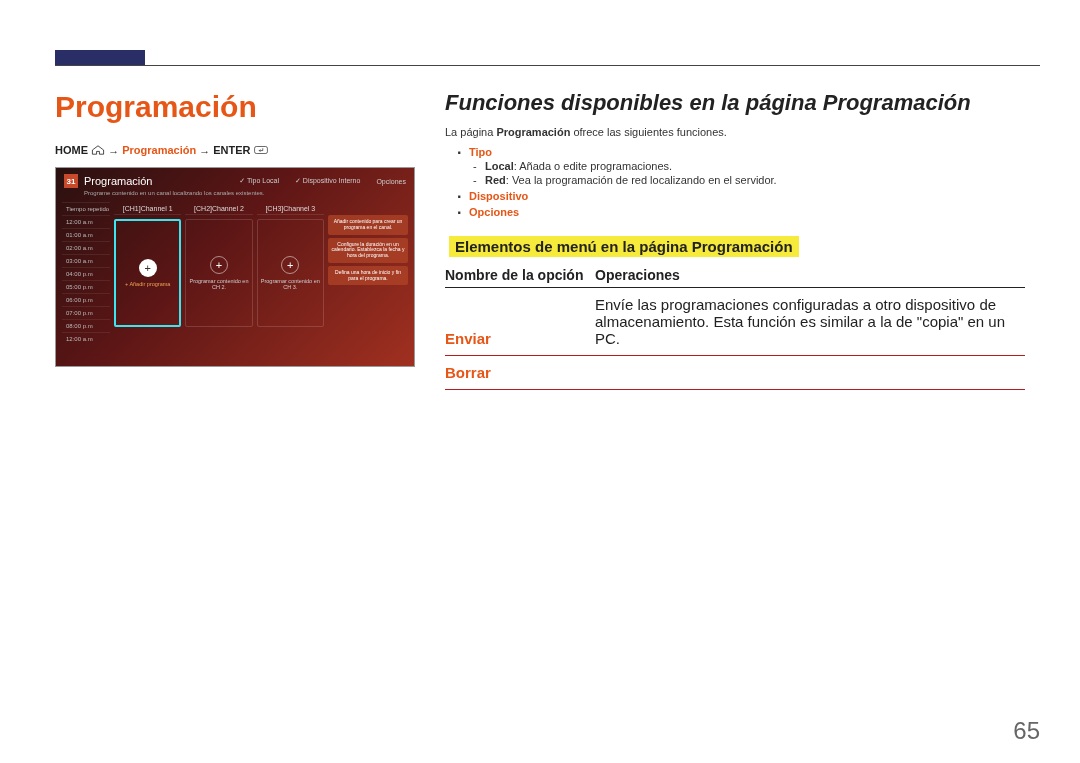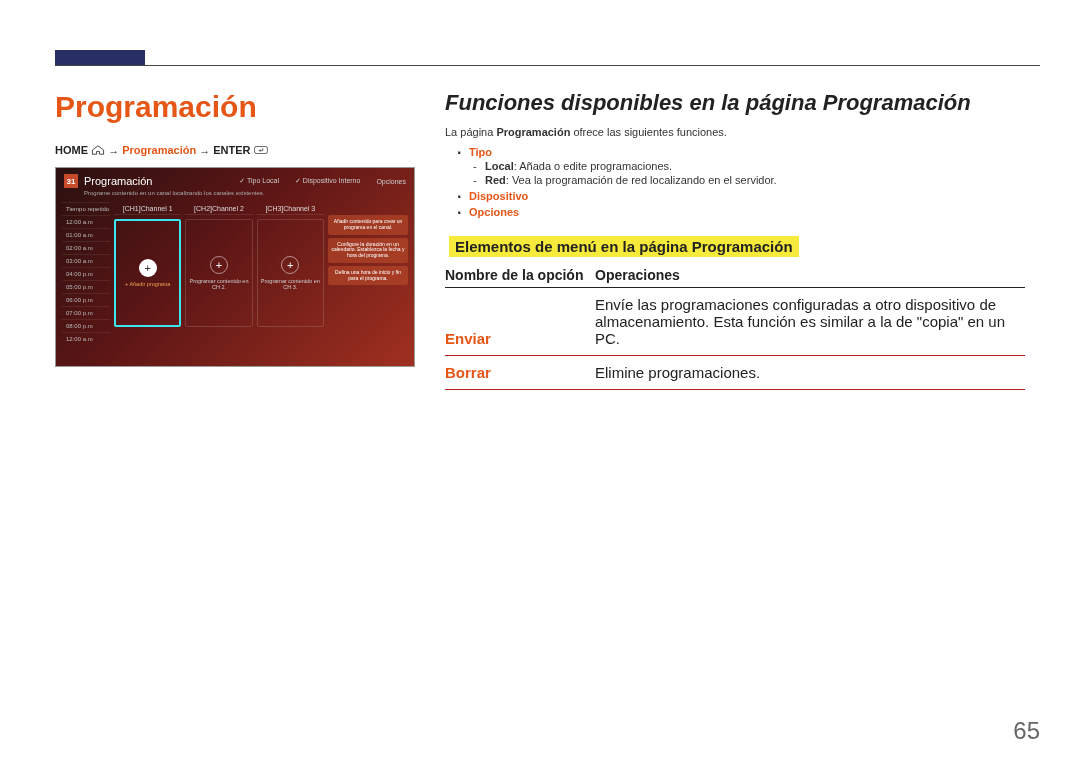--- a/index.html
+++ b/index.html
@@ -173,20 +173,19 @@
       <div class="tbl-head">
         <div class="tbl-col1">Nombre de la opción</div>
         <div class="tbl-col2">Operaciones</div>
       </div>
       <div class="tbl-row">
         <div class="tbl-col1 o">Enviar</div>
         <div class="tbl-col2">Envíe las programaciones configuradas a otro dispositivo de almacenamiento. Esta función es similar a la de "copia" en un PC.</div>
       </div>
       <div class="tbl-row">
         <div class="tbl-col1 o">Borrar</div>
-        <div class="tbl-col2">Elimine programaciones.</div>
       </div>
     </div>
 
   </div>
 
   <div class="pagenum">65</div>
 </div>
 
 </body></html>

